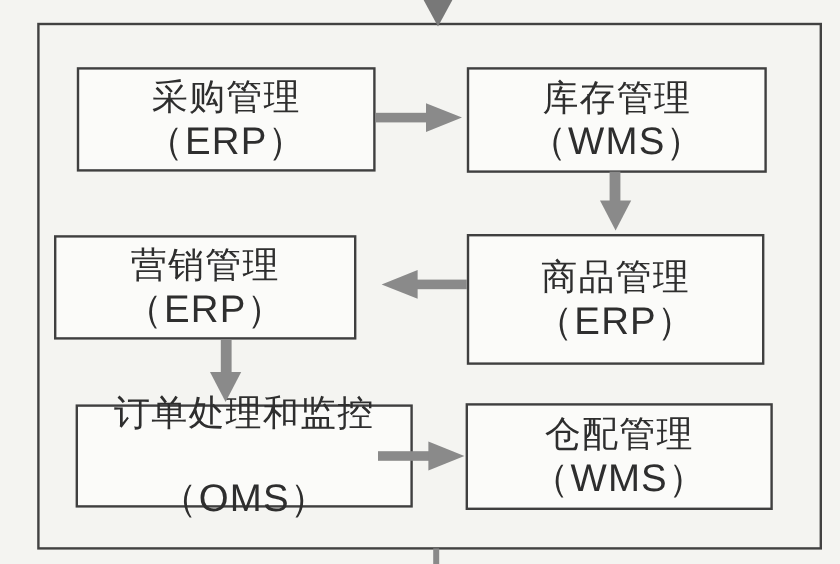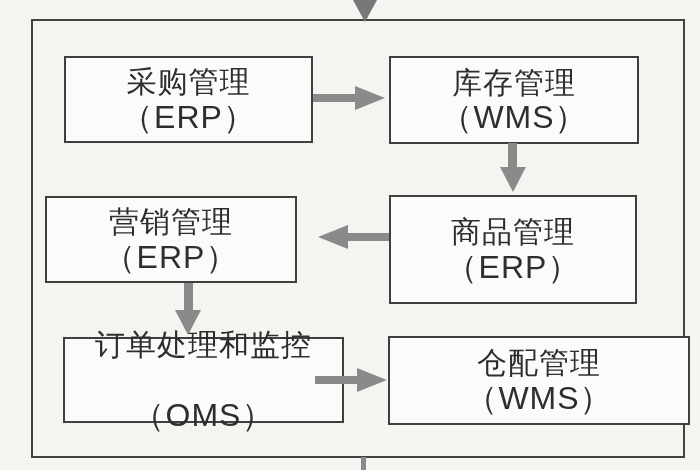--- a/index.html
+++ b/index.html
@@ -47,21 +47,21 @@
     font-size: 32px;
     line-height: 1.1;
     letter-spacing: 1px;
     white-space: nowrap;
   }
   .n1 { left: 64px;  top: 56px;  width: 249px; height: 87px; }
   .n2 { left: 389px; top: 56px;  width: 250px; height: 88px; }
   .n3 { left: 45px;  top: 196px; width: 252px; height: 87px; }
   .n4 { left: 389px; top: 195px; width: 248px; height: 109px; }
   .n5 { left: 63px;  top: 337px; width: 281px; height: 86px; gap: 36px; }
-  .n6 { left: 388px; top: 336px; width: 302px; height: 89px; }
+  .n6 { left: 388px; top: 336px; width: 256px; height: 89px; }
 
   .shaft-h {
     position: absolute;
     height: 8px;
     background: #8a8a8a;
   }
   .shaft-v {
     position: absolute;
     width: 9px;
     background: #8a8a8a;

